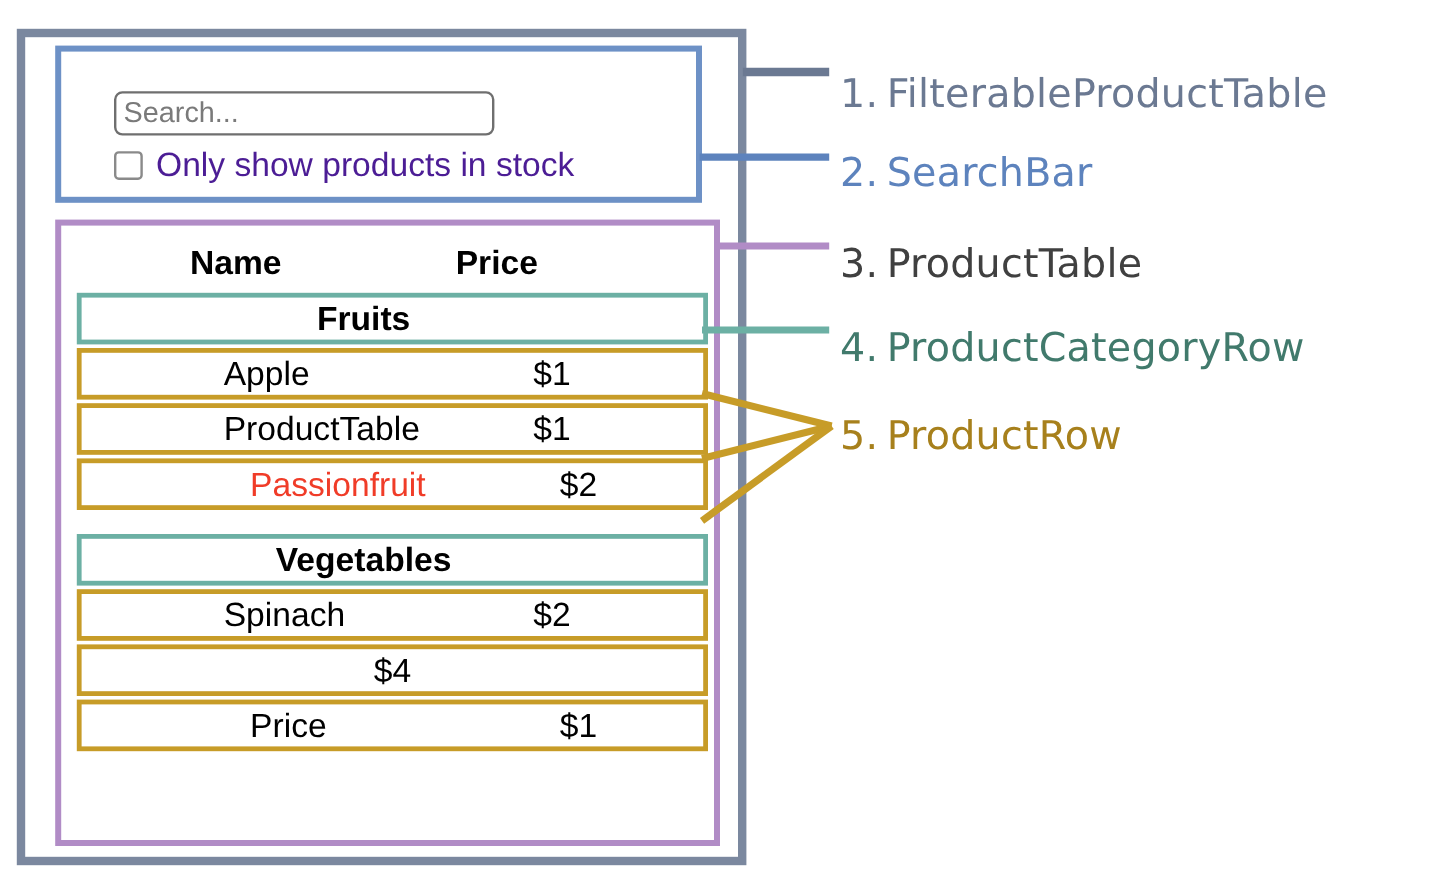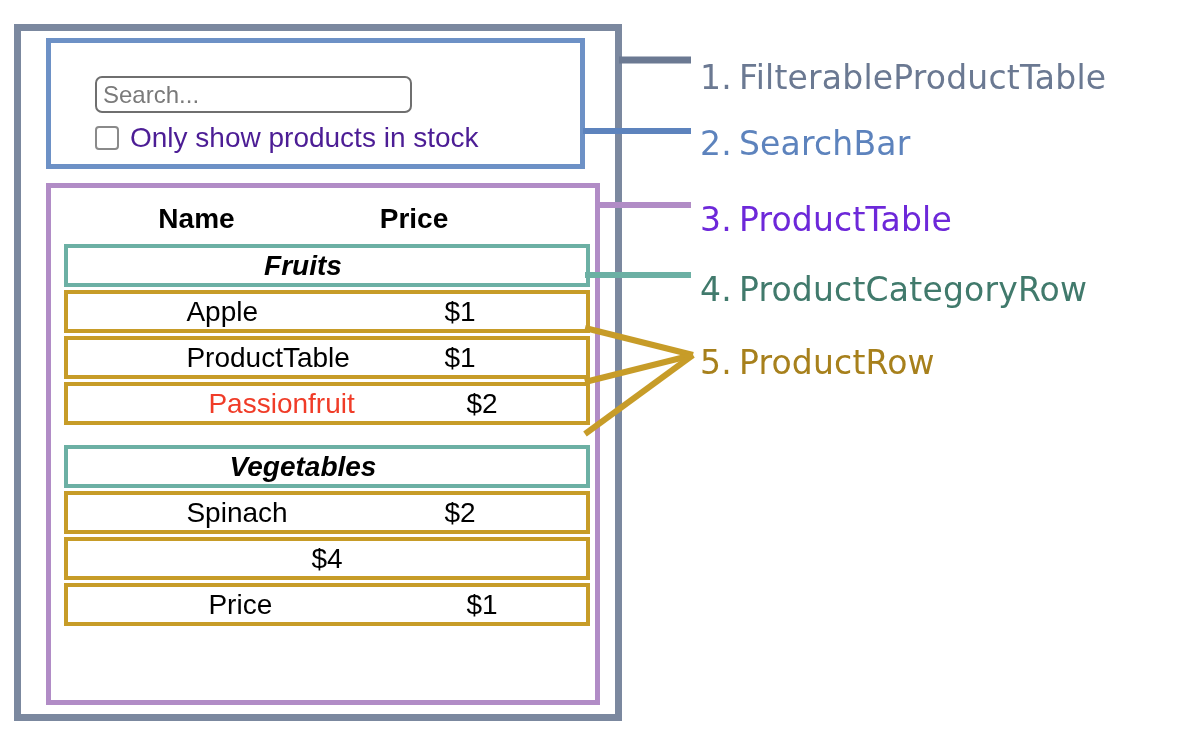--- a/index.html
+++ b/index.html
@@ -147,21 +147,20 @@
   .category-row {
     position: relative;
     height: 43px;
     box-sizing: border-box;
     border: 4px solid #6cb0a4;
     background: #ffffff;
     display: flex;
     align-items: center;
     justify-content: center;
     margin-bottom: 3px;
-    font-style: italic;
   }
   .category-row .cat-label {
     font-family: "Liberation Sans", sans-serif;
     font-size: 28px;
     font-weight: bold;
     color: #000000;
     position: relative;
     left: -24px;
   }
 
@@ -213,21 +212,21 @@
     font-family: "DejaVu Sans", sans-serif;
     font-size: 33px;
     font-weight: 400;
     letter-spacing: 0.2px;
     white-space: nowrap;
     line-height: 36px;
   }
   .legend-item .num { margin-right: 7px; }
   .legend-1 { top: 44px;  color: #6b7992; }
   .legend-2 { top: 110px; color: #5d83bd; }
-  .legend-3 { top: 186px; color: #6d28d9; text-align: right; }
+  .legend-3 { top: 186px; color: #404040; text-align: right; }
   .legend-4 { top: 256px; color: #417a6c; }
   .legend-5 { top: 329px; color: #a7801c; }
 </style>
 </head>
 <body>
 
 <div id="stage">
 
   <div class="outer-box"></div>
 

